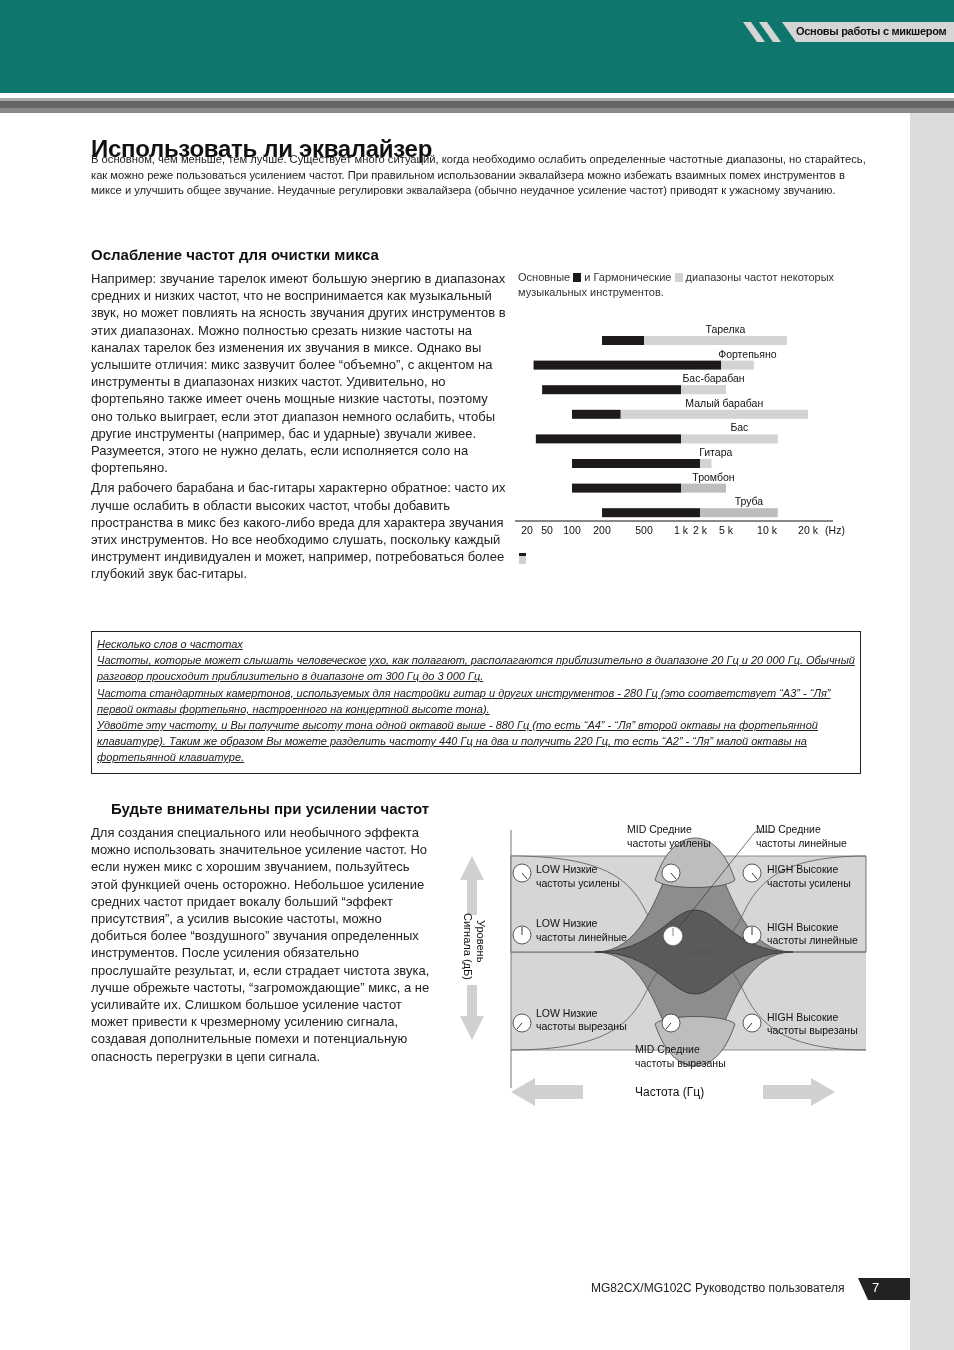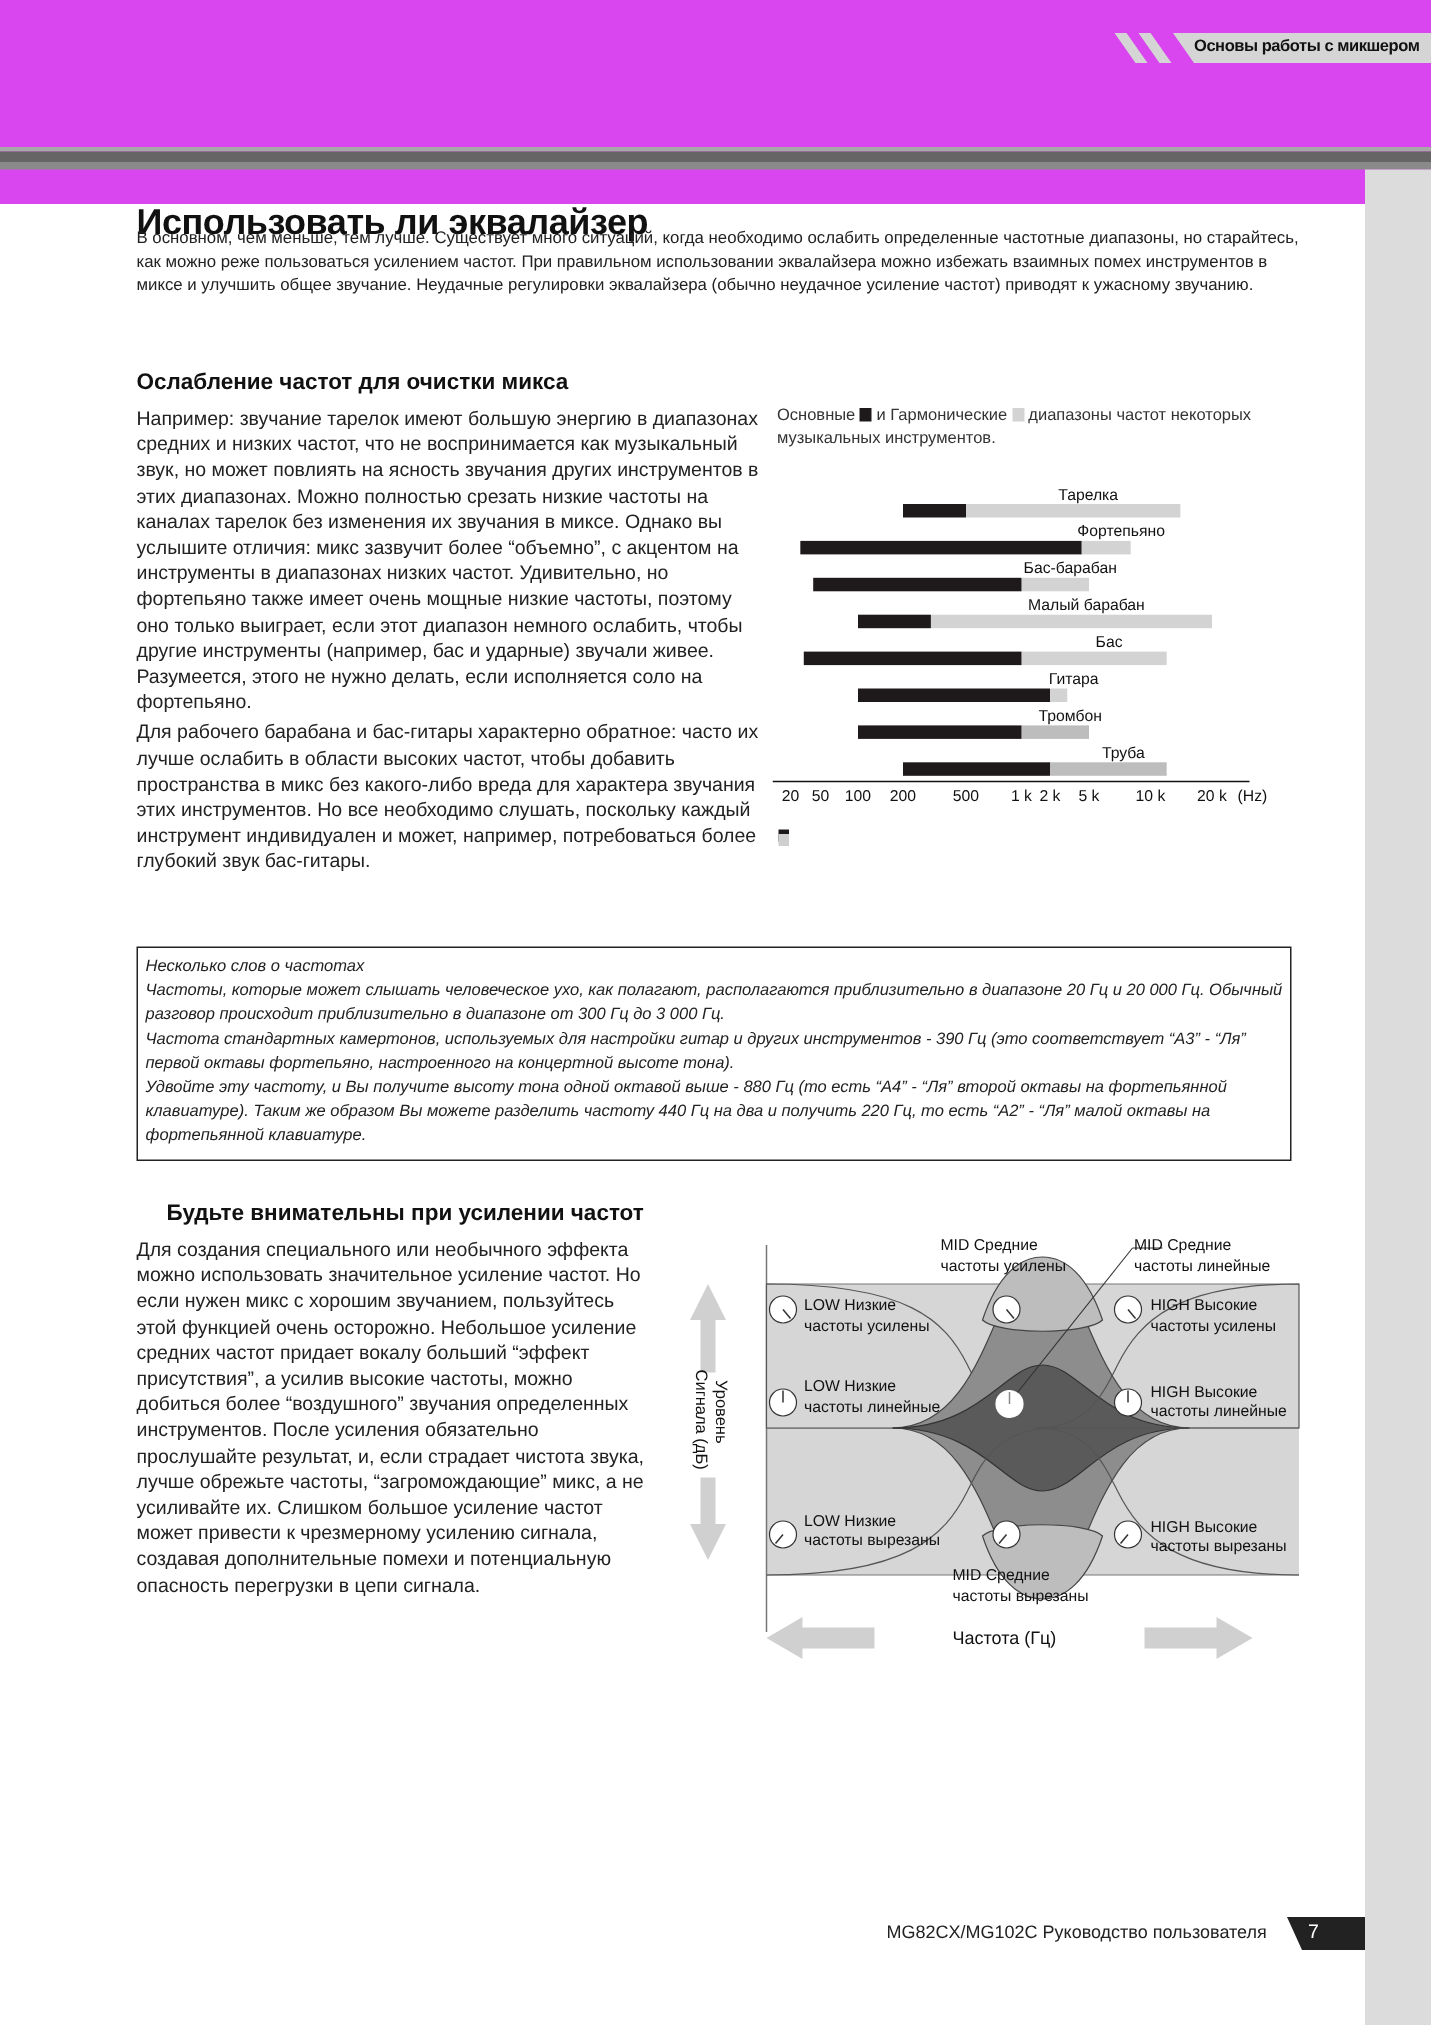--- a/index.html
+++ b/index.html
@@ -1,20 +1,20 @@
 <!DOCTYPE html>
 <html><head>
 <meta charset="utf-8">
 <style>
   html, body { margin: 0; padding: 0; }
   body {
     width: 954px; height: 1350px; position: relative; overflow: hidden;
     background: #ffffff; font-family: "Liberation Sans", sans-serif; color: #222;
   }
-  .header { position: absolute; left: 0; top: 0; width: 954px; height: 136px; background: #d946ef; }
+  .header { position: absolute; left: 0; top: 0; width: 954px; height: 93px; background: #0f766e; }
   .header .stripe1 { position: absolute; left: 0; top: 98px; width: 954px; height: 3px; background: #a8a8a8; }
   .header .stripe2 { position: absolute; left: 0; top: 101px; width: 954px; height: 7px; background: #666465; }
   .header .stripe3 { position: absolute; left: 0; top: 108px; width: 954px; height: 5px; background: #8a8a8a; }
   .header-title { position: absolute; left: 91px; top: 70px; font-size: 15.5px; font-weight: bold; color: #fff; letter-spacing: -0.1px; }
   .section-tab { position: absolute; left: 742px; top: 22px; height: 20px; width: 212px; }
   .section-tab .slash { position: absolute; top: 0; width: 8px; height: 20px; background: #d5d5d5; transform: skewX(35deg); }
   .section-tab .label-bg { position: absolute; left: 40px; top: 0; width: 172px; height: 20px; background: #d5d5d5; clip-path: polygon(0 0, 100% 0, 100% 100%, 14px 100%); }
   .section-tab .label { position: absolute; left: 54px; top: 3px; font-size: 11px; font-weight: bold; color: #111; white-space: nowrap; letter-spacing: -0.3px; }
   .right-bar { position: absolute; left: 910px; top: 113px; width: 44px; height: 1237px; background: #dcdcdc; }
 
@@ -25,21 +25,21 @@
   .body-text p { margin: 0 0 3px 0; }
 
   .chart-caption { position: absolute; left: 518px; top: 270px; width: 335px; font-size: 11px; line-height: 15px; color: #333; }
   .swatch { display: inline-block; width: 8px; height: 9px; vertical-align: -1px; }
   svg text { font-family: "Liberation Sans", sans-serif; }
 
   .legend { position: absolute; left: 518px; top: 549px; width: 340px; font-size: 11.2px; line-height: 15px; color: #333; }
   .legend-row { position: relative; padding-left: 31px; margin-bottom: 3px; }
   .legend-row .sw { position: absolute; left: 1px; top: 4px; width: 7px; height: 8px; }
 
-  .note-box { position: absolute; left: 91px; top: 631px; width: 770px; height: 143px; border: 1px solid #222; box-sizing: border-box; padding: 4px 5px; font-size: 11px; line-height: 16.2px; font-style: italic; color: #222; }
+  .note-box { position: absolute; left: 91px; top: 631px; width: 770px; height: 143px; border: 1px solid #222; box-sizing: border-box; padding: 4px 5px; font-size: 11px; line-height: 16.2px; font-style: italic; color: #222; text-decoration: underline; }
   .note-box p { margin: 0; }
 
   .eq-diagram { position: absolute; left: 455px; top: 820px; width: 420px; height: 295px; }
   .footer-text { position: absolute; left: 591px; top: 1281px; font-size: 12px; color: #222; }
   .page-num-tab { position: absolute; left: 858px; top: 1278px; width: 52px; height: 22px; background: #222; clip-path: polygon(0 0, 100% 0, 100% 100%, 10px 100%); }
   .page-num { position: absolute; left: 872px; top: 1280px; font-size: 13px; color: #fff; }
 </style>
 </head>
 <body>
 
@@ -117,21 +117,21 @@
     <span class="sw" style="background:#1e1a1b"></span>
   </div>
   <div class="legend-row">
     <span class="sw" style="background:#cfcfcf"></span>
   </div>
 </div>
 
 <div class="note-box">
   <p>Несколько слов о частотах</p>
   <p>Частоты, которые может слышать человеческое ухо, как полагают, располагаются приблизительно в диапазоне 20 Гц и 20 000 Гц. Обычный разговор происходит приблизительно в диапазоне от 300 Гц до 3 000 Гц.</p>
-  <p>Частота стандартных камертонов, используемых для настройки гитар и других инструментов - 390 Гц (это соответствует “A3” - “Ля” первой октавы фортепьяно, настроенного на концертной высоте тона).</p>
+  <p>Частота стандартных камертонов, используемых для настройки гитар и других инструментов - 280 Гц (это соответствует “A3” - “Ля” первой октавы фортепьяно, настроенного на концертной высоте тона).</p>
   <p>Удвойте эту частоту, и Вы получите высоту тона одной октавой выше - 880 Гц (то есть “A4” - “Ля” второй октавы на фортепьянной клавиатуре). Таким же образом Вы можете разделить частоту 440 Гц на два и получить 220 Гц, то есть “A2” - “Ля” малой октавы на фортепьянной клавиатуре.</p>
 </div>
 
 <h2 style="left:91px; top:800px;margin-left:20px;">Будьте внимательны при усилении частот</h2>
 <div class="body-text" style="left:91px; top:824px; width:345px;">Для создания специального или необычного эффекта можно использовать значительное усиление частот. Но если нужен микс с хорошим звучанием, пользуйтесь этой функцией очень осторожно. Небольшое усиление средних частот придает вокалу больший “эффект присутствия”, а усилив высокие частоты, можно добиться более “воздушного” звучания определенных инструментов. После усиления обязательно прослушайте результат, и, если страдает чистота звука, лучше обрежьте частоты, “загромождающие” микс, а не усиливайте их. Слишком большое усиление частот может привести к чрезмерному усилению сигнала, создавая дополнительные помехи и потенциальную опасность перегрузки в цепи сигнала.</div>
 
 <svg class="eq-diagram" width="420" height="295" viewBox="0 0 420 295">
 
   <rect x="56" y="36" width="355" height="194" fill="#d6d6d6"></rect>
   <line x1="56" y1="10" x2="56" y2="268" stroke="#777" stroke-width="1"></line>

